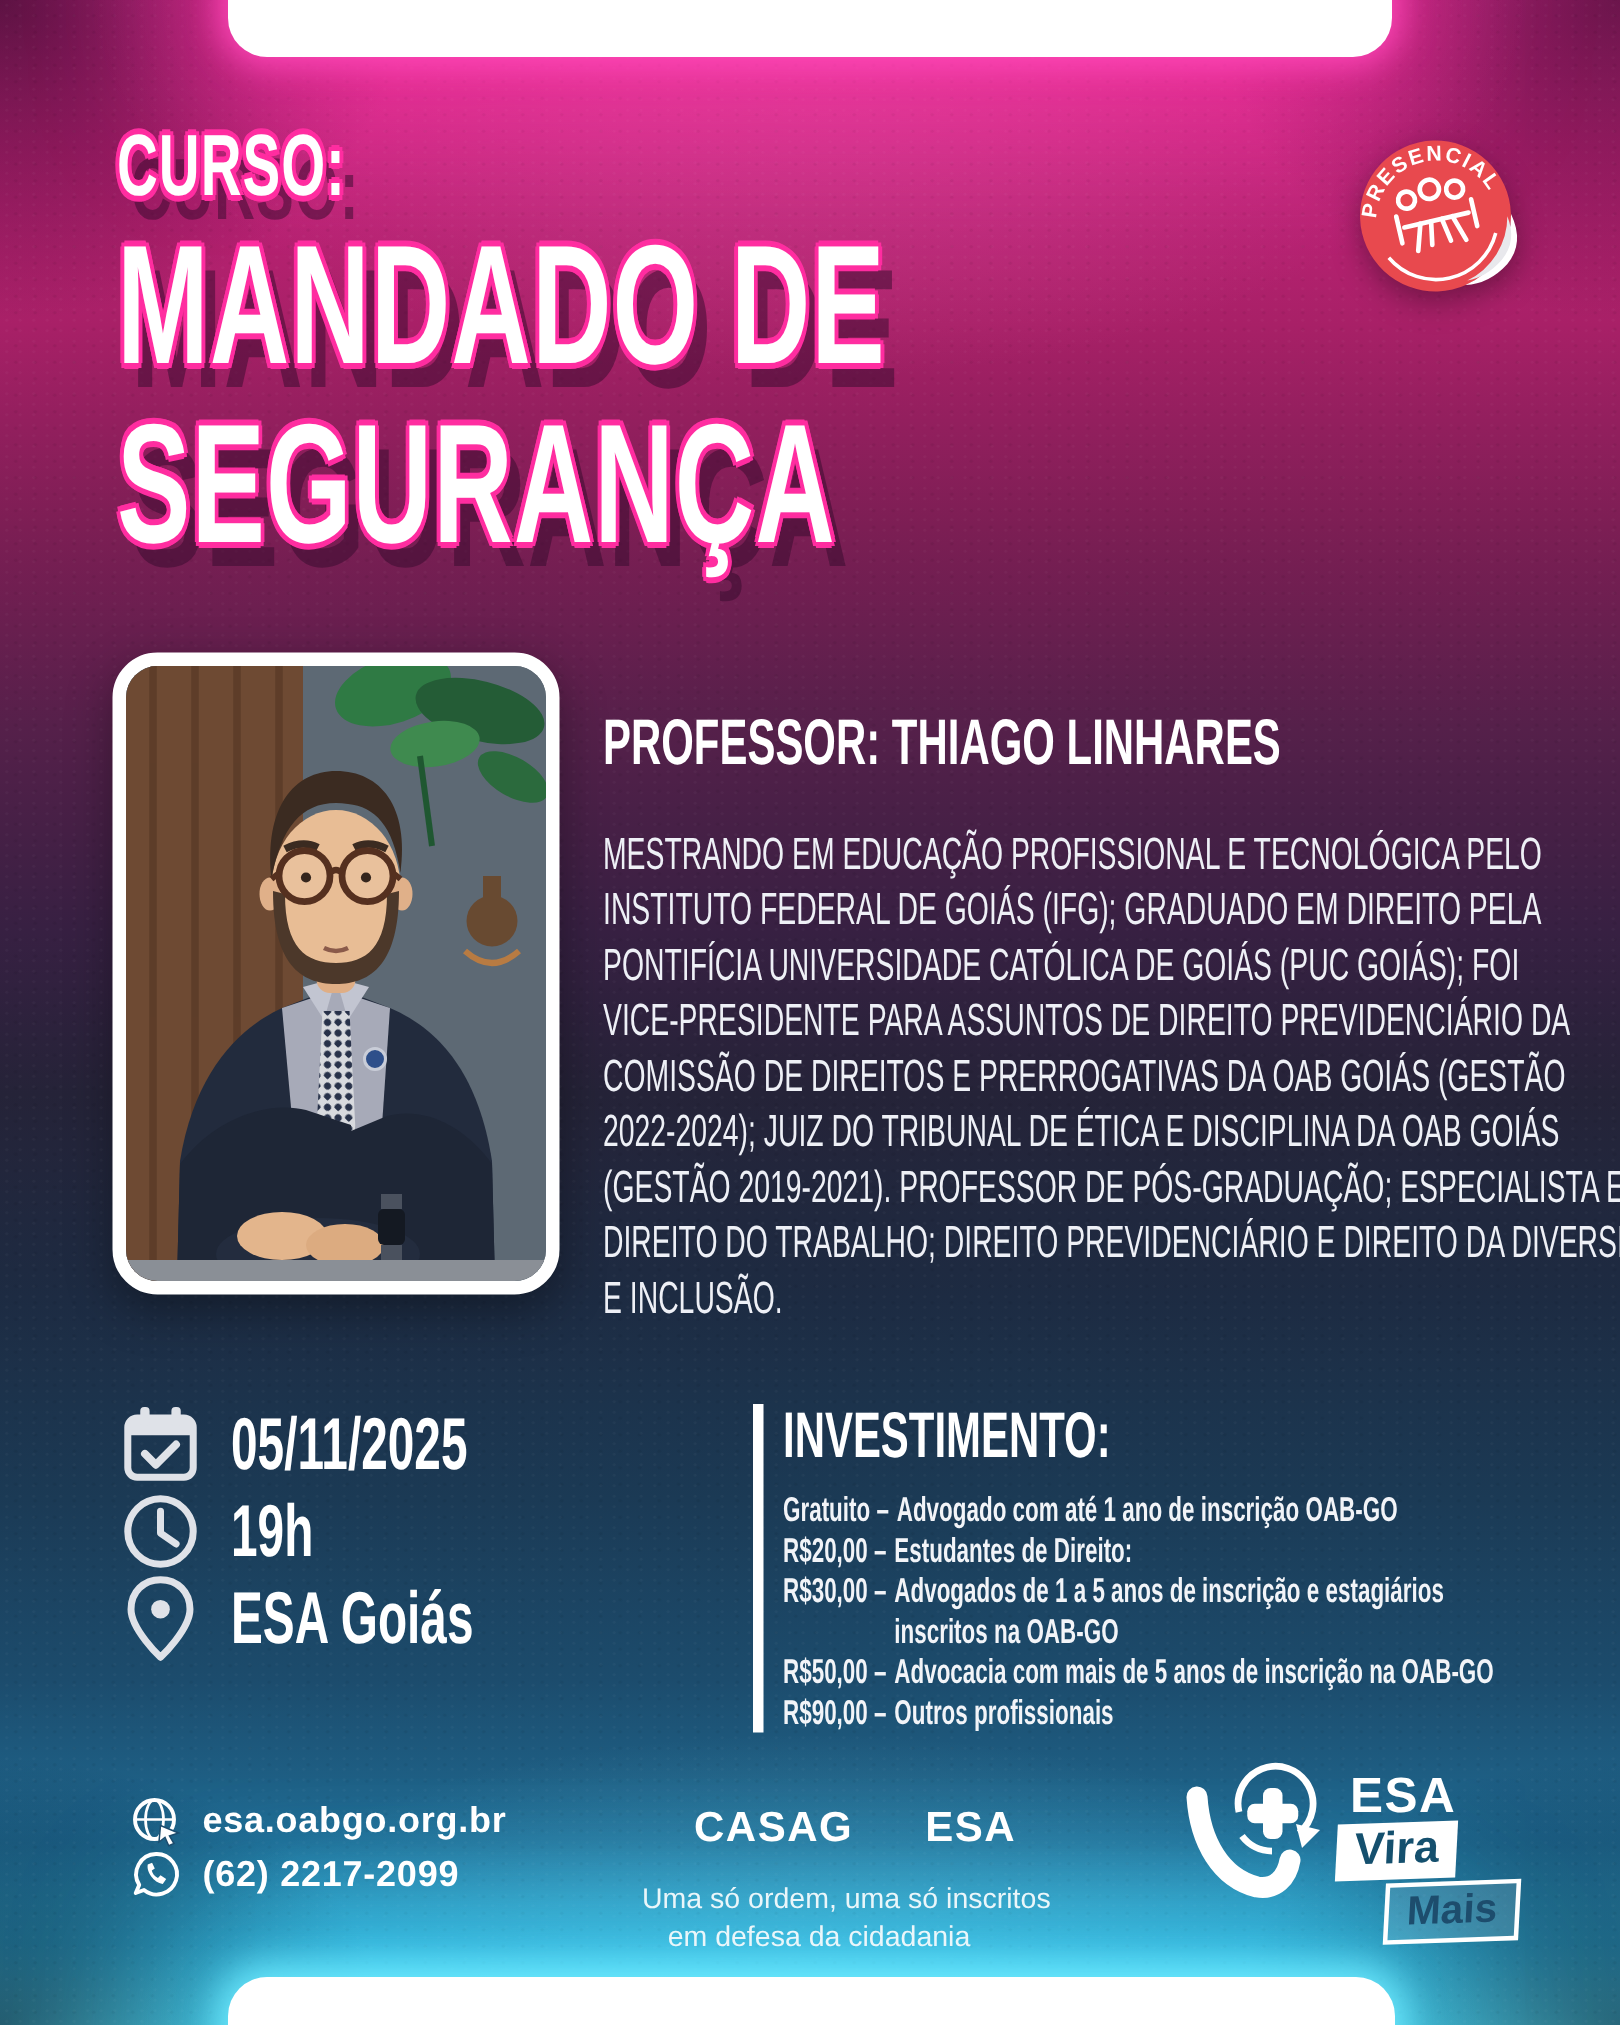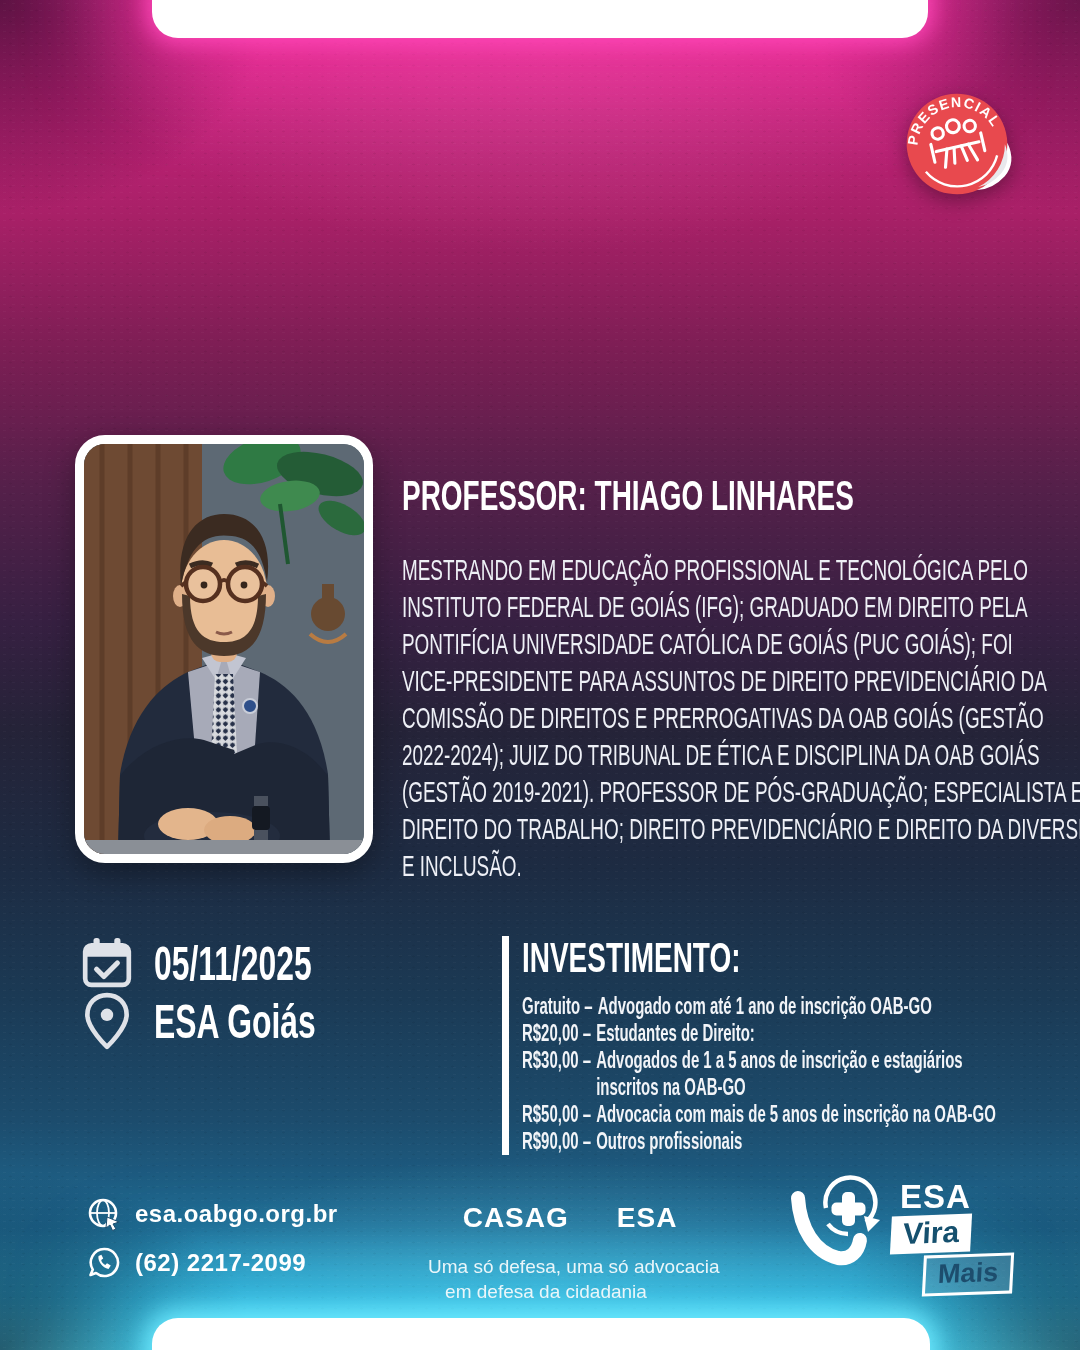--- a/index.html
+++ b/index.html
@@ -55,21 +55,21 @@
   .detail-row svg{flex:0 0 auto;}
   .detail-text{font-size:49px;font-weight:700;line-height:1;}
 
   .invest{position:absolute;left:502px;top:936px;border-left:7px solid #fff;padding-left:13px;width:560px;}
   .invest-heading{font-size:43px;font-weight:700;line-height:1;}
   .invest-items{margin-top:14px;display:flex;flex-direction:column;}
   .invest-item{display:flex;gap:8px;font-size:23px;font-weight:700;line-height:27px;color:#f2f4f8;}
   .invest-item .price{white-space:nowrap;}
   .invest-item .desc{white-space:pre;}
 
-  .contact{position:absolute;left:86px;top:1196px;display:flex;flex-direction:column;gap:13px;}
+  .contact{position:absolute;left:86px;top:1196px;display:flex;flex-direction:column;gap:0;}
   .contact-row{display:flex;align-items:center;gap:13px;}
   .contact-text{font-size:24px;font-weight:700;letter-spacing:.5px;}
 
   .oab-block{position:absolute;left:428px;top:1190px;width:236px;text-align:center;}
   .oab-row{display:flex;align-items:center;justify-content:center;gap:24px;}
   .oab-div{width:2px;height:32px;background:rgba(255,255,255,.85);}
   .oab-org{font-size:28px;font-weight:700;letter-spacing:1px;}
   .tagline{margin-top:8px;font-size:19px;line-height:25px;color:#eaf6fa;white-space:pre;}
 
   .vira-block{position:absolute;left:788px;top:1172px;width:240px;height:120px;}
@@ -83,20 +83,25 @@
 </style>
 </head>
 <body>
 
 <div class="page">
   <div class="vignette"></div>
   <div class="grain"></div>
   <div class="neon-bar top"></div>
   <div class="neon-bar bottom"></div>
 
+  <div class="title-block">
+    <div class="kicker cond">CURSO:</div>
+    <div class="big-line cond">MANDADO DE</div>
+    <div class="big-line cond">SEGURANÇA</div>
+  </div>
 
   <svg class="sticker" width="128" height="128" viewBox="0 0 140 140">
     <g transform="rotate(-13 70 70)">
       <circle cx="70" cy="70" r="55" fill="#e8494e"></circle>
       <path d="M80 124 A55 55 0 0 0 124 81 Q129 104 113 116 Q97 127 80 124 Z" fill="#ffffff"></path>
       <path d="M82 121 A52 52 0 0 0 121 82 Q124 101 110 112 Q96 122 82 121 Z" fill="#e8e8ec"></path>
       <path d="M30 92 A45 45 0 0 0 110 92" stroke="#ffffff" stroke-width="2.6" fill="none"></path>
       <defs>
           <path id="arcTop" d="M27 83 A44 44 0 1 1 113 83" fill="none"></path>
         </defs>
@@ -201,20 +206,27 @@
       <svg width="54" height="54" viewBox="0 0 52 52">
         <rect x="5" y="9" width="42" height="38" rx="6" stroke="#dfe2e8" stroke-width="4.5" fill="none"></rect>
         <path d="M5 15 Q5 9 11 9 L41 9 Q47 9 47 15 L47 20 L5 20 Z" fill="#dfe2e8"></path>
         <rect x="13" y="2" width="6" height="12" rx="2.5" fill="#dfe2e8"></rect>
         <rect x="33" y="2" width="6" height="12" rx="2.5" fill="#dfe2e8"></rect>
         <path d="M16 32 L23 39 L36 26" stroke="#dfe2e8" stroke-width="5" fill="none" stroke-linecap="round" stroke-linejoin="round"></path>
       </svg>
       <span class="detail-text cond">05/11/2025</span>
     </div>
     <div class="detail-row">
+      <svg width="54" height="54" viewBox="0 0 52 52">
+        <circle cx="26" cy="26" r="21" stroke="#dfe2e8" stroke-width="4.5" fill="none"></circle>
+        <path d="M26 13 L26 27 L36 34" stroke="#dfe2e8" stroke-width="4.5" fill="none" stroke-linecap="round" stroke-linejoin="round"></path>
+      </svg>
+      <span class="detail-text cond">19h</span>
+    </div>
+    <div class="detail-row">
       <svg width="54" height="60" viewBox="0 0 52 58">
         <path d="M26 4 C15 4 7 12 7 23 C7 36 26 54 26 54 C26 54 45 36 45 23 C45 12 37 4 26 4 Z" stroke="#dfe2e8" stroke-width="4.5" fill="none" stroke-linejoin="round"></path>
         <circle cx="26" cy="23" r="6" fill="#dfe2e8"></circle>
       </svg>
       <span class="detail-text cond">ESA Goiás</span>
     </div>
   </div>
 
   <div class="invest">
     <div class="invest-heading cond">INVESTIMENTO:</div>
@@ -276,21 +288,21 @@
         <path d="M63 5 L77 5 C87 5 89 14 81 18 C91 22 89 37 76 37 L63 37 Z" fill="#fff"></path>
         <circle cx="75" cy="12.5" r="3" fill="#1c648b"></circle>
         <circle cx="75.5" cy="28" r="3.6" fill="#1c648b"></circle>
         <text x="74" y="51" text-anchor="middle" font-family="Liberation Sans, sans-serif" font-size="8.5" font-weight="700" letter-spacing="1.5" fill="#fff">GOIÁS</text>
       </svg>
       <div class="oab-div"></div>
       <span class="oab-org">CASAG</span>
       <div class="oab-div"></div>
       <span class="oab-org">ESA</span>
     </div>
-    <div class="tagline">Uma só defesa, uma só advocacia
+    <div class="tagline">Uma só ordem, uma só inscritos
 em defesa da cidadania</div>
   </div>
 
   <div class="vira-block">
     <svg class="vira-mark" width="112" height="104" viewBox="0 0 112 104">
       <path d="M10 24 C12 54 26 78 50 84 C62 86 70 78 72 66" stroke="#fff" stroke-width="14" fill="none" stroke-linecap="round"></path>
       <path d="M38 34 A25 25 0 1 1 78 48" stroke="#fff" stroke-width="4.5" fill="none"></path>
       <path d="M40 50 A25 25 0 0 0 60 60" stroke="#fff" stroke-width="4.5" fill="none"></path>
       <polygon points="76,42 92,46 80,58" fill="#fff"></polygon>
       <g fill="#fff">

